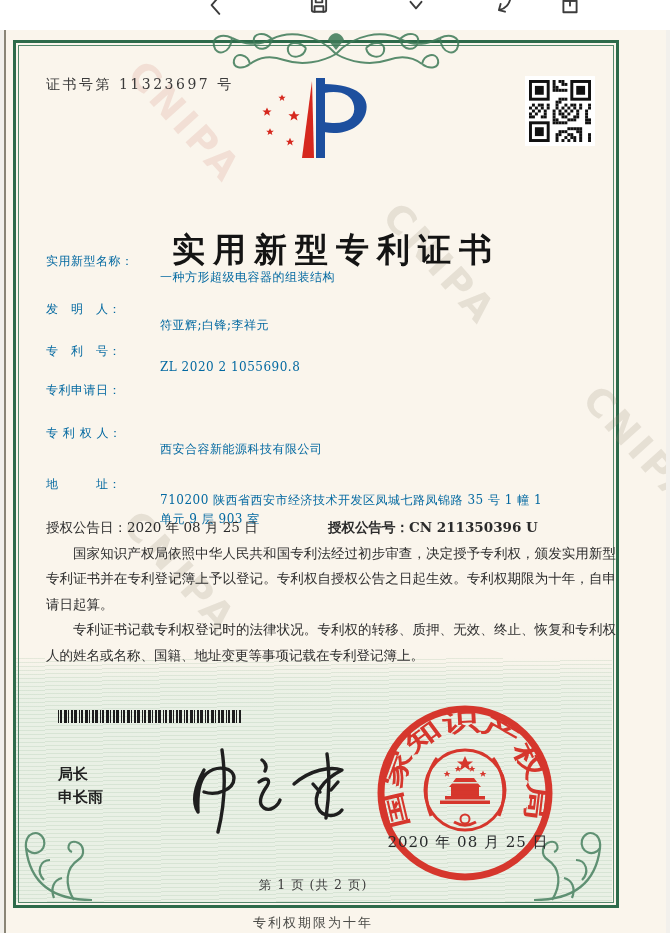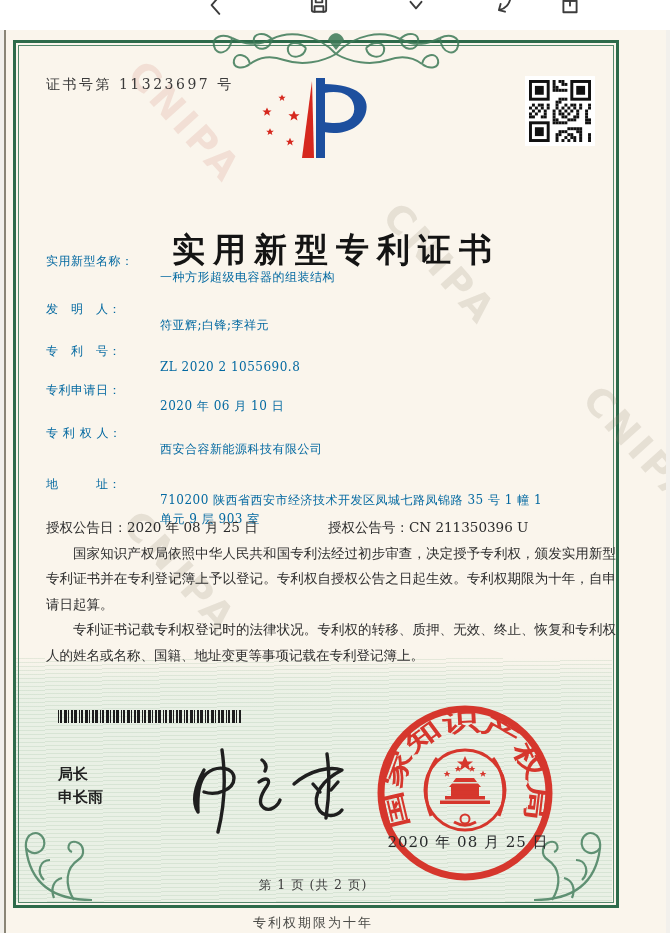--- a/index.html
+++ b/index.html
@@ -39,21 +39,21 @@
     font-size:33px;font-weight:bold;letter-spacing:8px;color:#141414;z-index:3;margin-top:48px;
   }
   .logo{position:absolute;left:252px;top:46px;z-index:3;}
   .qr-card{position:absolute;left:519px;top:46px;width:70px;height:70px;background:#fff;z-index:3;padding:0;}
   .qr{position:absolute;left:4px;top:4px;width:62px;height:62px;}
   .fields{position:absolute;left:40px;top:0;width:575px;z-index:3;}
   .frow{position:absolute;display:flex;font-size:12px;color:#0369a1;letter-spacing:.5px;line-height:1.6;gap:12px;}
   .flabel{flex:0 0 102px;white-space:nowrap;}
   .fvalue{flex:0 1 auto;margin-top:16px;}
   .grant{position:absolute;left:40px;top:489px;width:570px;font-size:13.5px;color:#2b2b2b;z-index:3;}
-  .grant .pair2{position:absolute;left:282px;top:0;}
+  .grant .pair2{position:absolute;left:282px;top:0;font-weight:bold;}
   .body-text{
     position:absolute;left:40px;top:511px;width:570px;z-index:3;
     font-size:13.5px;color:#2e2e2e;line-height:1.88;text-align:justify;
   }
   .body-text p{margin:0;text-indent:2em;}
   .barcode{position:absolute;left:52px;top:680px;width:186px;height:13px;z-index:3;}
   .officer{position:absolute;left:52px;top:737px;z-index:3;
     font-family:"DejaVu Sans","Liberation Sans",sans-serif;font-weight:bold;
     font-size:15px;color:#222;line-height:1.0;}
   .officer div{margin-bottom:8px;}
@@ -302,21 +302,20 @@
     <div class="frow" style="top:270px">
       <span class="flabel">发　明　人：</span>
       <span class="fvalue">符亚辉;白锋;李祥元</span>
     </div>
     <div class="frow" style="top:312px">
       <span class="flabel">专　利　号：</span>
       <span class="fvalue">ZL 2020 2 1055690.8</span>
     </div>
     <div class="frow" style="top:351px">
       <span class="flabel">专利申请日：</span>
-      <span class="fvalue">2020 年 06 月 10 日</span>
     </div>
     <div class="frow" style="top:394px">
       <span class="flabel">专 利 权 人：</span>
       <span class="fvalue">西安合容新能源科技有限公司</span>
     </div>
     <div class="frow" style="top:445px">
       <span class="flabel">地　　　址：</span>
       <span class="fvalue" style="max-width:385px">710200 陕西省西安市经济技术开发区凤城七路凤锦路 35 号 1 幢 1 单元 9 层 903 室</span>
     </div>
   </div>

